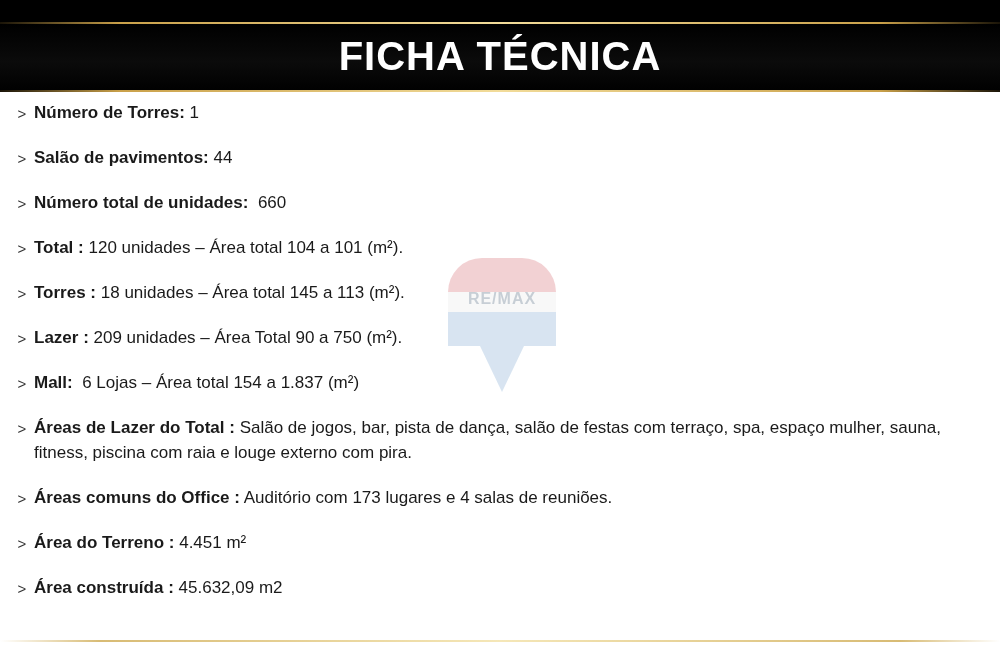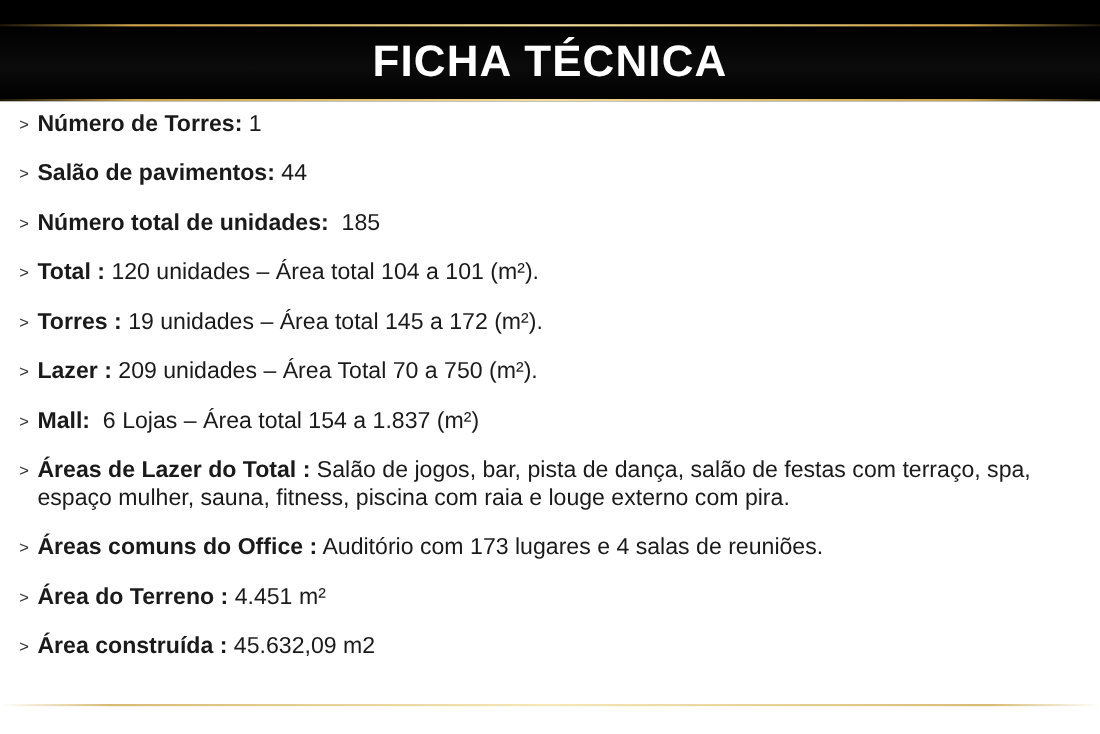--- a/index.html
+++ b/index.html
@@ -89,21 +89,21 @@
     flex: 0 0 24px;
     color: #333333;
     font-size: 15px;
     line-height: 23px;
     text-align: center;
     padding-top: 2px;
   }
   .row-text {
     flex: 1 1 auto;
     color: #1a1a1a;
-    font-size: 21px;
+    font-size: 17px;
     line-height: 25px;
   }
   .row-text b {
     font-weight: bold;
   }
 
   
   .watermark {
     position: absolute;
     left: 448px;
@@ -180,36 +180,36 @@
       <span class="row-text"><b>Número de Torres:</b> <span>1</span></span>
     </div>
 
     <div class="row">
       <span class="bullet">&gt;</span>
       <span class="row-text"><b>Salão de pavimentos:</b> <span>44</span></span>
     </div>
 
     <div class="row">
       <span class="bullet">&gt;</span>
-      <span class="row-text"><b>Número total de unidades:</b>&nbsp; <span>185</span></span>
+      <span class="row-text"><b>Número total de unidades:</b>&nbsp; <span>660</span></span>
     </div>
 
     <div class="row">
       <span class="bullet">&gt;</span>
       <span class="row-text"><b>Total :</b> <span>120 unidades – Área total 104 a 101 (m²).</span></span>
     </div>
 
     <div class="row">
       <span class="bullet">&gt;</span>
-      <span class="row-text"><b>Torres :</b> <span>19 unidades – Área total 145 a 172 (m²).</span></span>
-    </div>
-
-    <div class="row">
-      <span class="bullet">&gt;</span>
-      <span class="row-text"><b>Lazer :</b> <span>209 unidades – Área Total 70 a 750 (m²).</span></span>
+      <span class="row-text"><b>Torres :</b> <span>18 unidades – Área total 145 a 113 (m²).</span></span>
+    </div>
+
+    <div class="row">
+      <span class="bullet">&gt;</span>
+      <span class="row-text"><b>Lazer :</b> <span>209 unidades – Área Total 90 a 750 (m²).</span></span>
     </div>
 
     <div class="row">
       <span class="bullet">&gt;</span>
       <span class="row-text"><b>Mall:</b>&nbsp; <span>6 Lojas – Área total 154 a 1.837 (m²)</span></span>
     </div>
 
     <div class="row">
       <span class="bullet">&gt;</span>
       <span class="row-text"><b>Áreas de Lazer do Total :</b> <span>Salão de jogos, bar, pista de dança, salão de festas com terraço, spa, espaço mulher, sauna, fitness, piscina com raia e louge externo com pira.</span></span>
@@ -225,16 +225,23 @@
       <span class="row-text"><b>Área do Terreno :</b> <span>4.451 m²</span></span>
     </div>
 
     <div class="row">
       <span class="bullet">&gt;</span>
       <span class="row-text"><b>Área construída :</b> <span>45.632,09 m2</span></span>
     </div>
 
   </div>
 
+  <div class="watermark">
+    <div class="wm-red"></div>
+    <div class="wm-white"></div>
+    <div class="wm-blue"></div>
+    <div class="wm-tail"></div>
+    <div class="wm-label">RE/MAX</div>
+  </div>
 
   <div class="footer-rule"></div>
 
 </div>
 
 </body></html>

